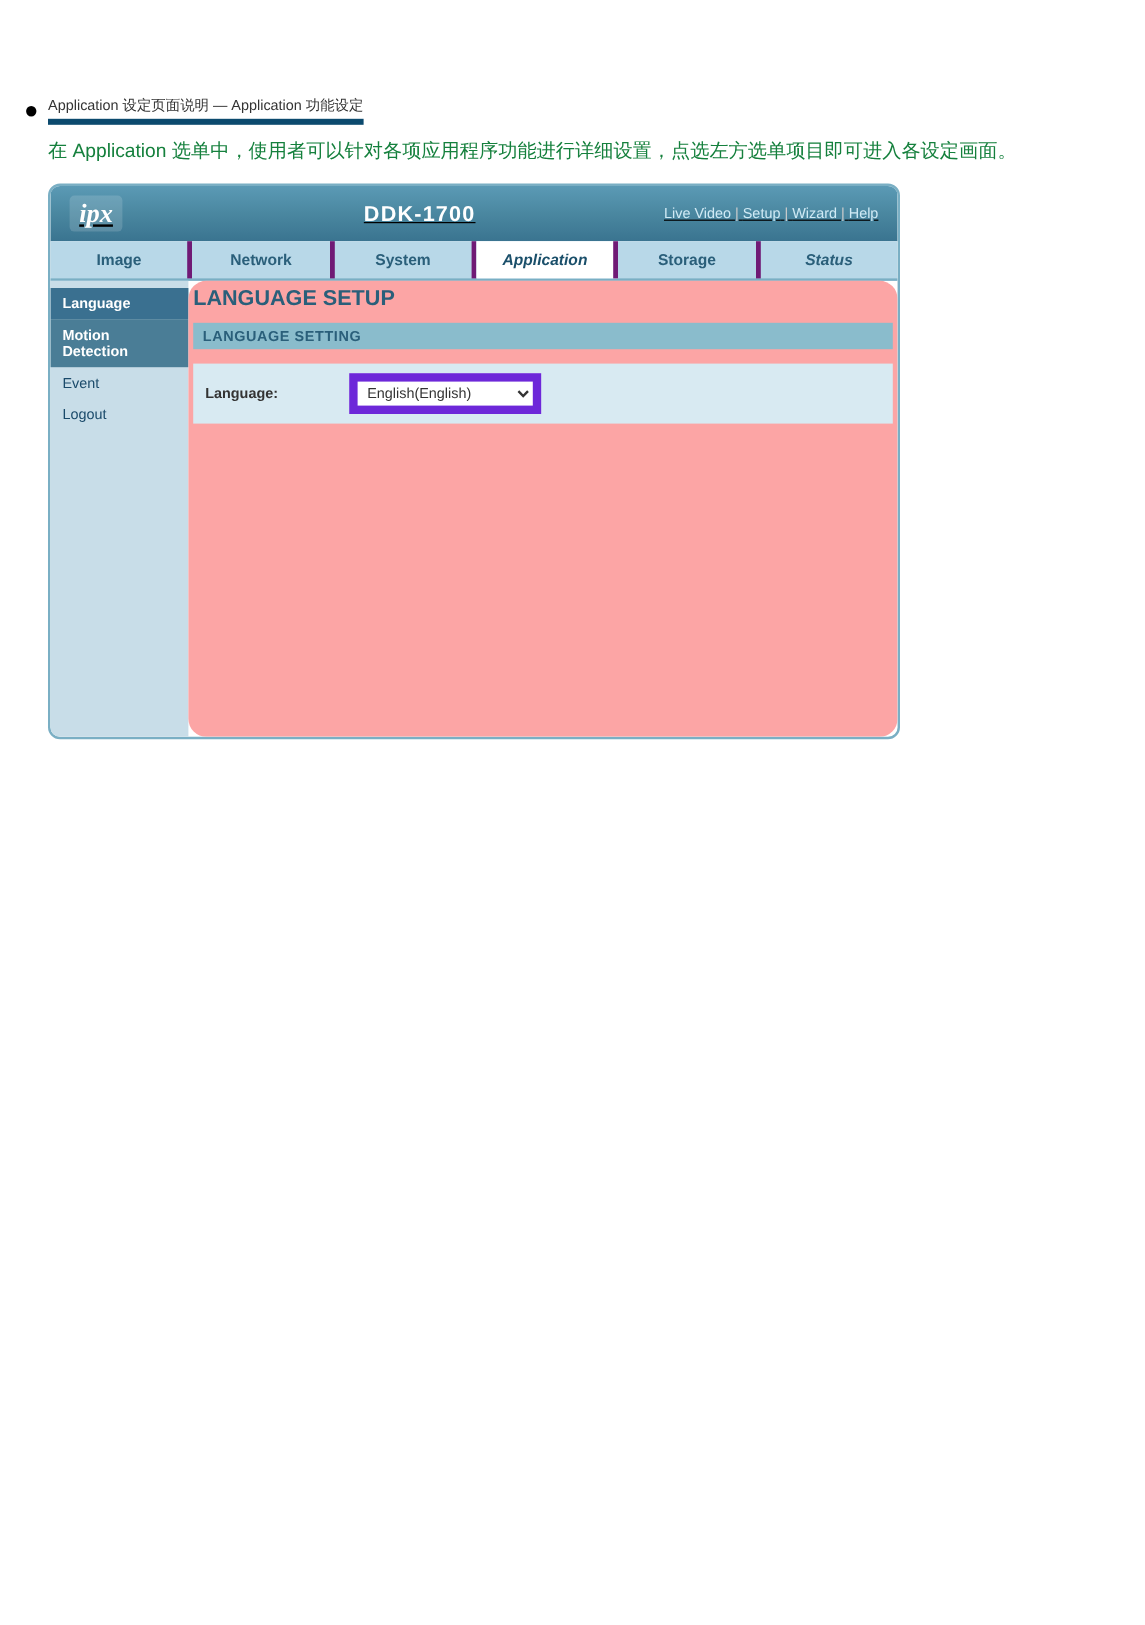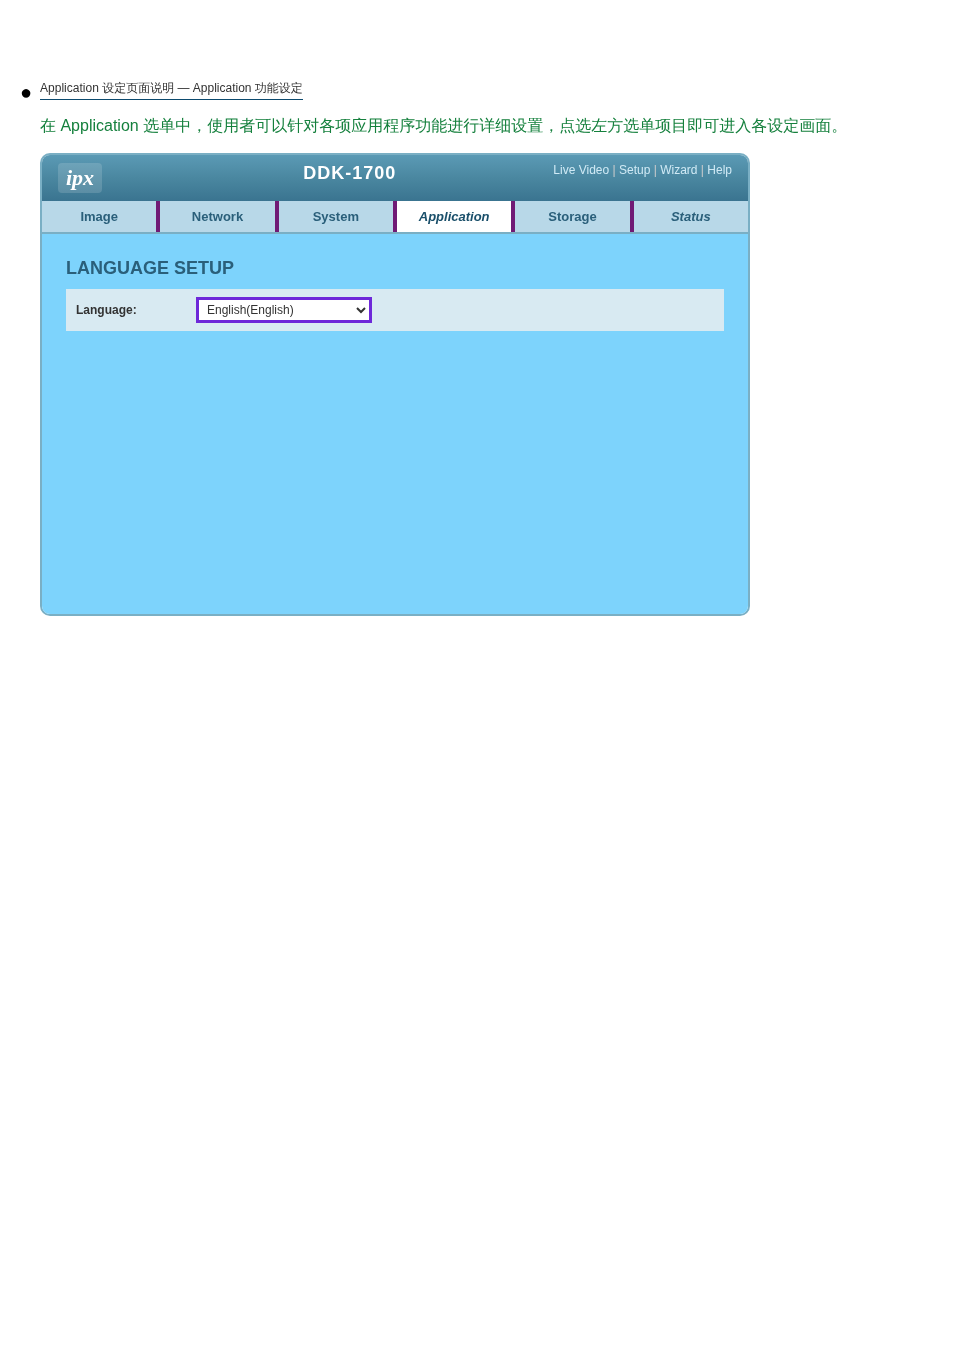--- a/index.html
+++ b/index.html
@@ -21,21 +21,21 @@
 
     .bullet {
       font-size: 20px;
       margin-right: 8px;
       line-height: 1.2;
     }
 
     .bullet-text {
       font-size: 12px;
       color: #333;
-      border-bottom: 1px solid #0c4a6e;
+      border-bottom: 5px solid #0c4a6e;
       padding-bottom: 2px;
     }
 
     .description-text {
       font-size: 16px;
       color: #15803d;
       margin-bottom: 16px;
       padding-left: 20px;
     }
 
@@ -46,24 +46,25 @@
       overflow: hidden;
       width: 710px;
       margin-left: 20px;
       background: #fff;
     }
 
     
     .panel-header {
       background: linear-gradient(to bottom, #5b9ab5 0%, #4a87a0 50%, #3a7490 100%);
       display: flex;
-      align-items: flex-start;
+      align-items: center;
       justify-content: space-between;
       padding: 8px 16px;
       min-height: 44px;
+      text-decoration: underline;
     }
 
     .panel-logo {
       font-style: italic;
       font-size: 22px;
       color: #fff;
       font-weight: bold;
       font-family: Georgia, serif;
       background: rgba(255,255,255,0.15);
       border-radius: 4px;
@@ -145,22 +146,23 @@
 
     .sidebar-item.dark {
       background: #4a7d96;
       color: #fff;
       font-weight: bold;
     }
 
     
     .panel-main {
       flex: 1;
-      background: #7dd3fc;
-      padding: 24px;
+      background: #fca5a5;
+      padding: 4px;
+      border-radius: 15px;
     }
 
     .section-title {
       font-size: 18px;
       font-weight: bold;
       color: #2a5f7a;
       margin-bottom: 10px;
     }
 
     .subsection-bar {
@@ -184,23 +186,23 @@
     .form-label {
       width: 120px;
       font-size: 12px;
       color: #333;
       font-weight: bold;
     }
 
     .form-select {
       font-size: 12px;
       padding: 2px 4px;
-      border: 3px solid #6d28d9;
-      background: #fff;
-      width: 176px;
+      border: 7px solid #6d28d9;
+      background: #fff;
+      width: 160px;
       color: #333;
       cursor: pointer;
     }
 
     .submit-row {
       display: flex;
       justify-content: center;
       margin-top: 16px;
     }
 
@@ -247,23 +249,30 @@
     <div class="panel-tab">Image</div>
     <div class="panel-tab">Network</div>
     <div class="panel-tab">System</div>
     <div class="panel-tab active">Application</div>
     <div class="panel-tab">Storage</div>
     <div class="panel-tab">Status</div>
   </div>
 
   <div class="panel-content">
 
+    <div class="panel-sidebar">
+      <div class="sidebar-item active">Language</div>
+      <div class="sidebar-item dark">Motion Detection</div>
+      <div class="sidebar-item">Event</div>
+      <div class="sidebar-item">Logout</div>
+    </div>
 
     <div class="panel-main">
       <div class="section-title">LANGUAGE SETUP</div>
+      <div class="subsection-bar">LANGUAGE SETTING</div>
 
       <div class="form-row">
         <span class="form-label">Language:</span>
         <select class="form-select">
           <option>English(English)</option>
           <option>Chinese(Traditional)</option>
           <option>Chinese(Simplified)</option>
           <option>Japanese</option>
           <option>French</option>
           <option>German</option>

